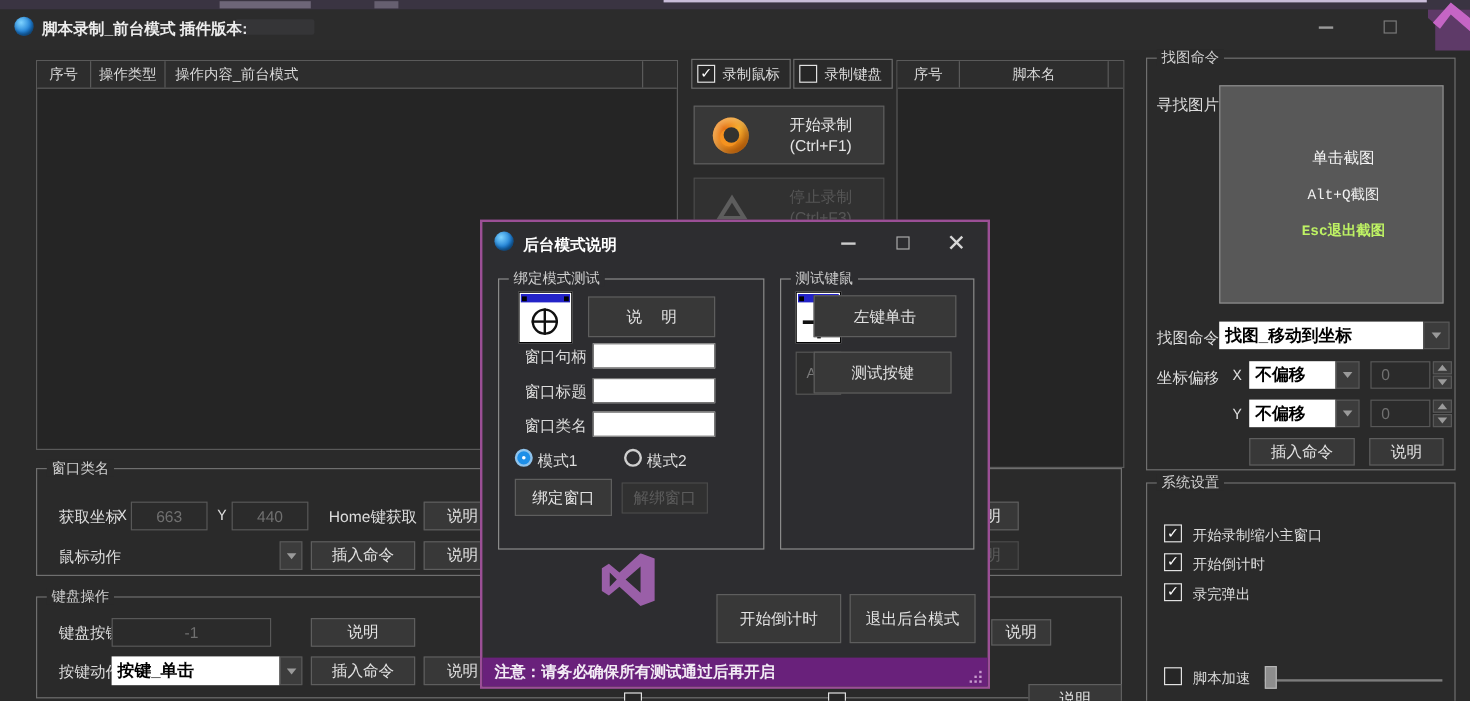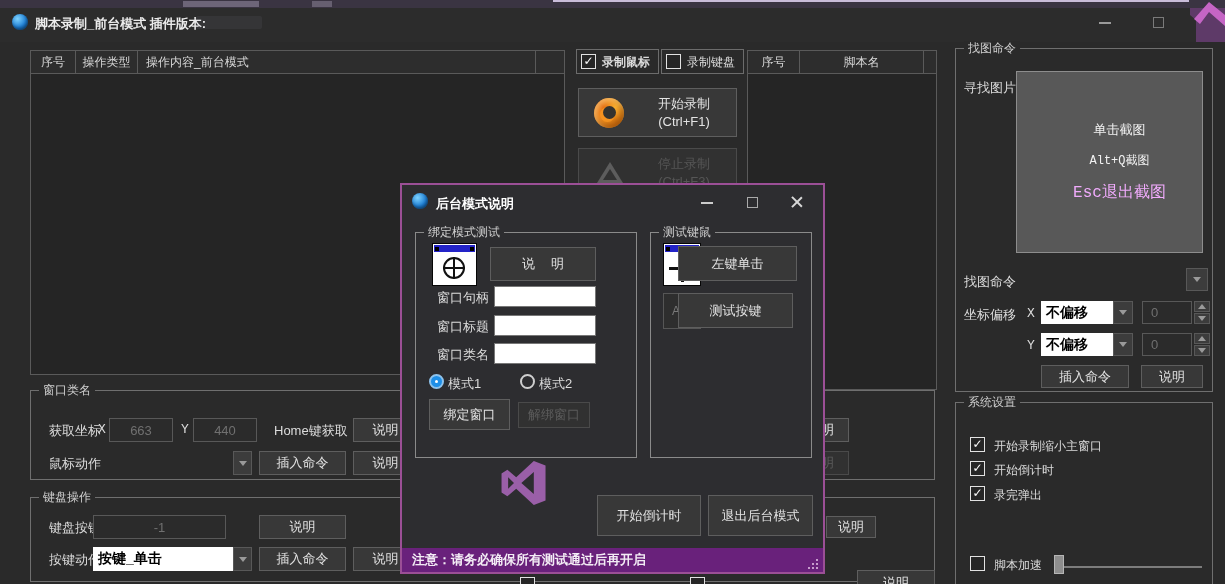--- a/index.html
+++ b/index.html
@@ -142,21 +142,21 @@
 
 <div class="tbl" style="left:30px;top:50px;width:535px;height:325px;">
   <div class="hdr">
     <div class="hcell" style="width:45px;">序号</div>
     <div class="hcell" style="width:62px;">操作类型</div>
     <div class="hcell left" style="width:398px;">操作内容_前台模式</div>
     <div class="hcell" style="flex:1;border-right:none;"></div>
   </div>
 </div>
 
-<div class="abs" style="left:576px;top:49px;width:83px;height:25px;border:1px solid #6c6c6c;font-weight:bold;">
+<div class="abs" style="left:576px;top:49px;width:83px;height:25px;border:1px solid #6c6c6c;">
   <span class="cb checked" style="left:4px;top:4px;"></span>
   <span class="lbl" style="left:25px;top:4px;font-size:12px;">录制鼠标</span>
 </div>
 <div class="abs" style="left:661px;top:49px;width:83px;height:25px;border:1px solid #6c6c6c;">
   <span class="cb" style="left:4px;top:4px;"></span>
   <span class="lbl" style="left:25px;top:4px;font-size:12px;">录制键盘</span>
 </div>
 
 <div class="btn" style="left:578px;top:88px;width:159px;height:49px;">
   <span class="ff" style="left:15px;top:9px;"></span>
@@ -180,24 +180,27 @@
     <div class="hcell" style="flex:1;border-right:none;"></div>
   </div>
 </div>
 
 <div class="grp" style="left:955px;top:48px;width:258px;height:344px;">
   <span class="grp-label">找图命令</span>
   <span class="lbl" style="left:8px;top:30px;">寻找图片</span>
   <div class="abs" style="left:60px;top:22px;width:187px;height:182px;background:#585858;border:1px solid #8d8d8d;display:flex;flex-direction:column;align-items:center;justify-content:center;gap:13px;padding-left:20px;">
     <span style="font-size:13px;color:#f2f2f2;">单击截图</span>
     <span style="font-size:12px;color:#f2f2f2;font-family:'Liberation Mono','DejaVu Sans Mono',monospace;">Alt+Q截图</span>
-    <span style="font-size:16px;color:#f0abfc;font-family:'Liberation Mono','DejaVu Sans Mono',monospace;">Esc退出截图</span>
+    <span style="font-size:12px;color:#bef264;font-family:'Liberation Mono','DejaVu Sans Mono',monospace;font-weight:bold;">Esc退出截图</span>
   </div>
 
   <span class="lbl" style="left:8px;top:224px;">找图命令</span>
+  <div class="combo" style="left:60px;top:219px;width:170px;height:23px;">
+    <span>找图_移动到坐标</span>
+  </div>
   <div class="carrow" style="left:230px;top:219px;width:22px;height:23px;">
     <i class="tri-down"></i>
   </div>
 
   <span class="lbl" style="left:8px;top:257px;">坐标偏移</span>
   <span class="lbl" style="left:71px;top:257px;font-family:'Liberation Mono','DejaVu Sans Mono',monospace;">X</span>
   <div class="combo" style="left:85px;top:252px;width:72px;height:23px;">
     <span>不偏移</span>
   </div>
   <div class="carrow" style="left:157px;top:252px;width:20px;height:23px;">

